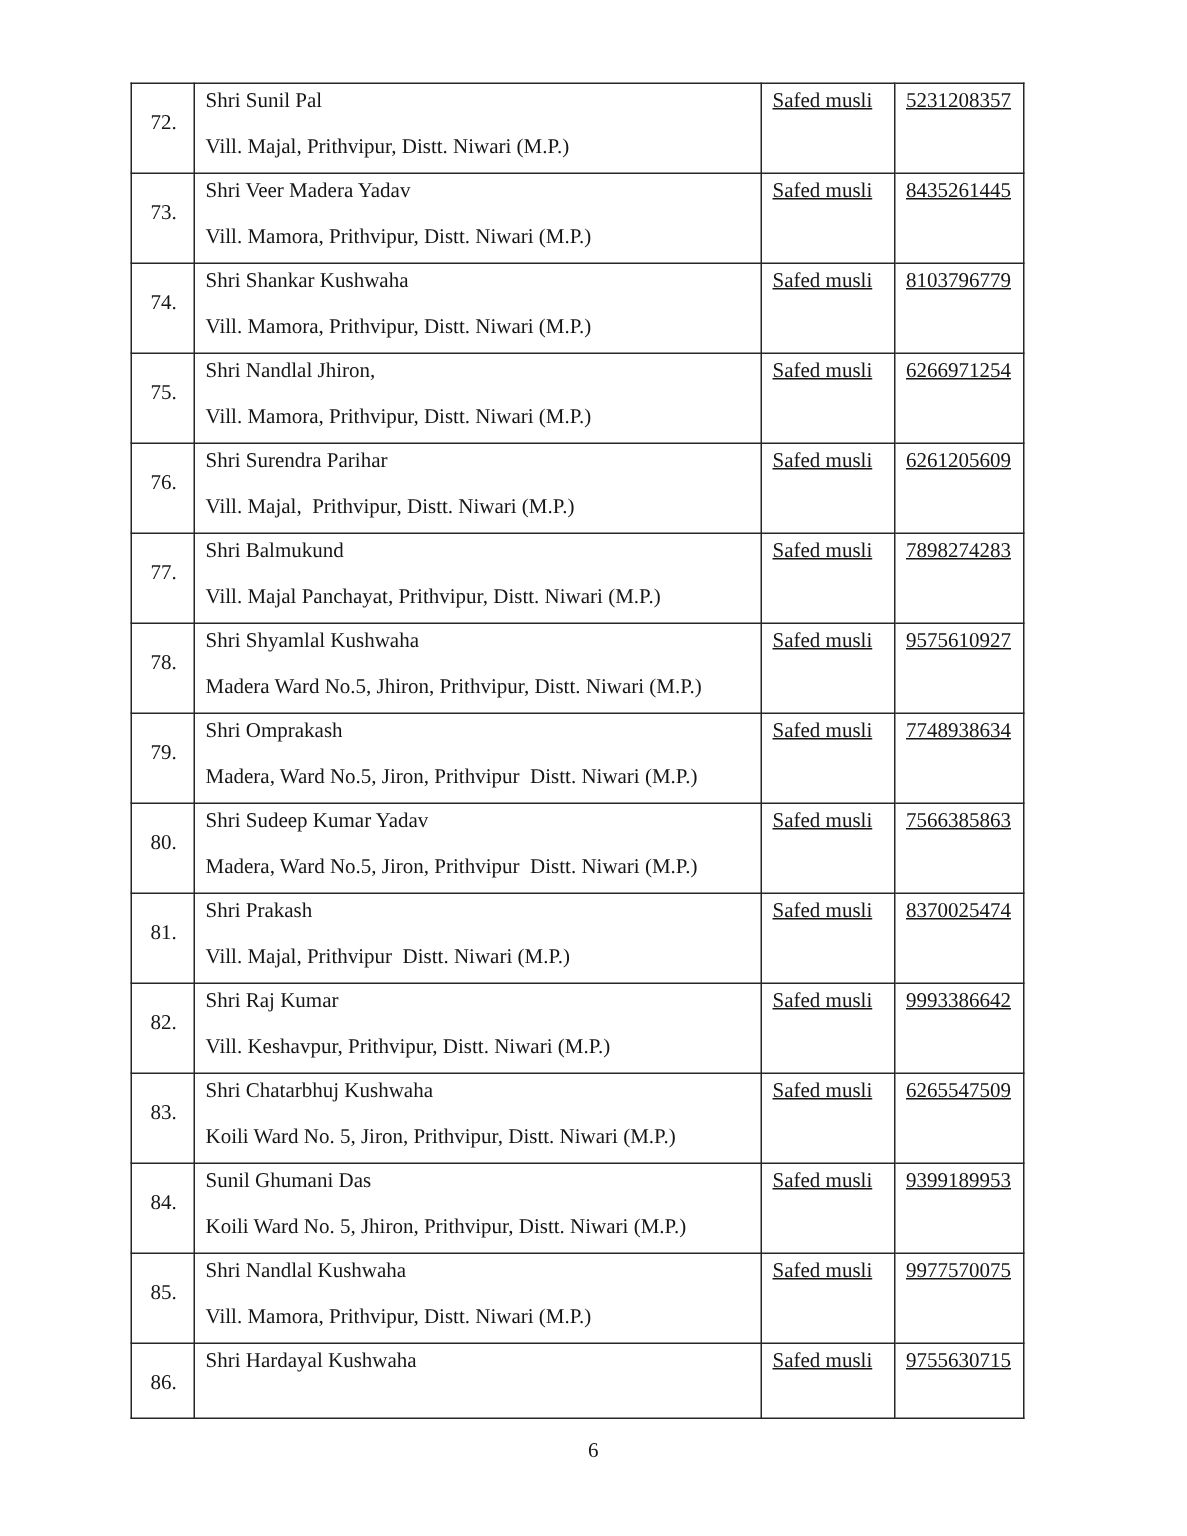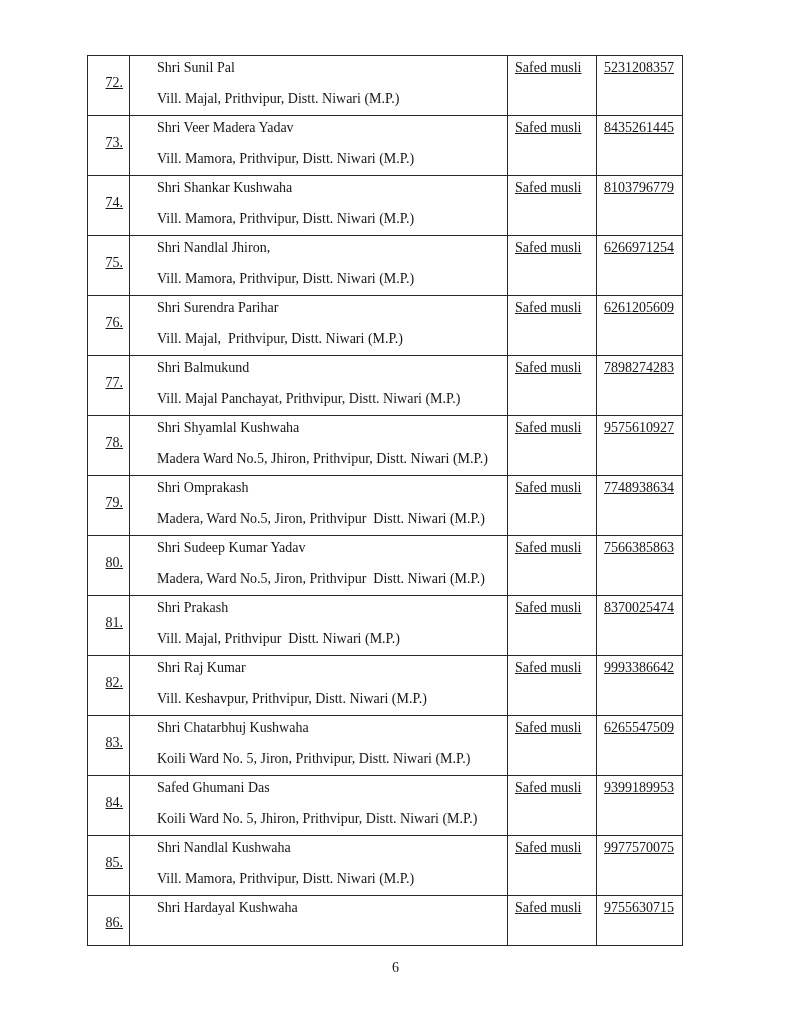--- a/index.html
+++ b/index.html
@@ -32,33 +32,31 @@
     line-height: 16px;
     overflow: hidden;
   }
   table.records tr {
     height: 60px;
   }
   table.records tr:last-child {
     height: 50px;
   }
   td.c-sno {
-    text-align: right;
+    text-align: center;
     padding-left: 2px;
     padding-right: 2px;
-    text-decoration: underline;
   }
   .sno {
     display: block;
     margin-top: 17px;
   }
   .name, .address {
     display: block;
     white-space: pre-wrap;
-    margin-left: 20px;
   }
   .name {
     margin-top: 2px;
   }
   .address {
     margin-top: 15px;
   }
   .crop, .phone {
     display: block;
     margin-top: 2px;
@@ -266,21 +264,21 @@
       </td>
       <td>
         <span class="phone">6265547509</span>
       </td>
     </tr>
         <tr>
       <td class="c-sno">
         <span class="sno">84.</span>
       </td>
       <td>
-        <span class="name">Safed Ghumani Das</span>
+        <span class="name">Sunil Ghumani Das</span>
         <span class="address">Koili Ward No. 5, Jhiron, Prithvipur, Distt. Niwari (M.P.)</span>
       </td>
       <td>
         <span class="crop">Safed musli</span>
       </td>
       <td>
         <span class="phone">9399189953</span>
       </td>
     </tr>
         <tr>

